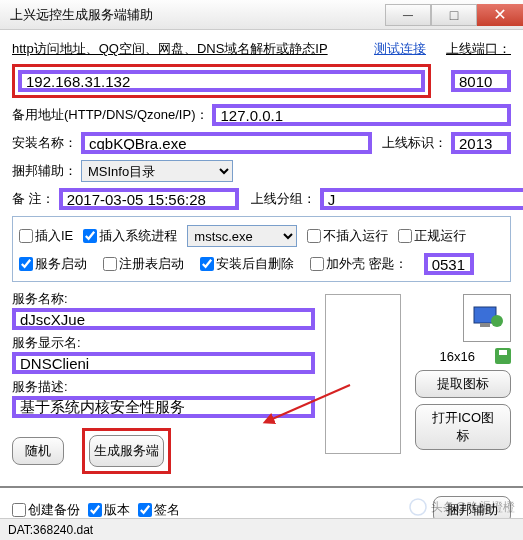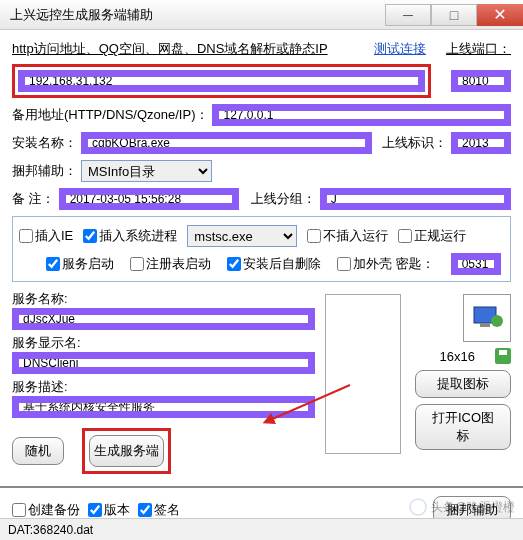--- a/index.html
+++ b/index.html
@@ -6,21 +6,21 @@
 body { font-family: "Microsoft YaHei", SimSun, sans-serif; font-size: 13px; background: #fff; width: 523px; height: 540px; position: relative; }
 .titlebar { background: linear-gradient(#fdfdfd, #e8e8e8); height: 30px; display: flex; align-items: center; padding-left: 10px; border-bottom: 1px solid #ccc; }
 .titlebar .wbtns { margin-left: auto; display: flex; }
 .wbtn { width: 46px; height: 22px; display: flex; align-items: center; justify-content: center; font-size: 14px; font-family: Arial; }
 .wbtn.min, .wbtn.max { background: linear-gradient(#fcfcfc,#e0e0e0); border: 1px solid #bbb; color: #555; }
 .wbtn.close { background: linear-gradient(#e57568,#c8412e); color: #fff; font-size: 16px; }
 .content { padding: 10px 12px 4px 12px; }
 .row { display: flex; align-items: center; margin-bottom: 6px; gap: 4px; }
 .lbl { white-space: nowrap; }
 .link { color: #1a4fc7; text-decoration: underline; cursor: pointer; margin-left: 36px; }
-input[type=text] { border: 7px solid #8b5cf6; padding: 2px 4px; height: 22px; font-size: 12px; font-family: inherit; }
+input[type=text] { border: 4px solid #8b5cf6; padding: 2px 4px; height: 22px; font-size: 15px; font-family: inherit; }
 select { border: 1px solid #7a9fcb; height: 22px; font-size: 13px; font-family: inherit; padding: 0 2px; }
 .redbox { border: 3px solid #d62222; }
 .group { border: 1px solid #9fb8d6; padding: 8px 6px 6px 6px; margin-bottom: 8px; }
 .chk { display: inline-flex; align-items: center; gap: 2px; cursor: pointer; }
 .chk input { width: 14px; height: 14px; }
 .btn { background: linear-gradient(#fdfdfd,#e4e4e4); border: 1px solid #888; padding: 4px 12px; cursor: pointer; font-family: inherit; font-size: 13px; border-radius: 8px; }
 .bottom-sep { border-top: 2px solid #888; margin: 6px -12px 8px -12px; }
 .statusbar { position: absolute; bottom: 0; left: 0; right: 0; height: 22px; background: #f0f0f0; border-top: 1px solid #ccc; padding: 2px 8px; font-size: 12px; display:flex; align-items:center; }
 .iconprev { width: 48px; height: 48px; border: 1px solid #999; background: #fff; display:flex; align-items:center; justify-content:center; }
 .arrow { position: absolute; left: 260px; top: 380px; pointer-events: none; }
@@ -63,21 +63,21 @@
 
   <div class="row">
     <span class="lbl">安装名称：</span>
     <input type="text" style="flex: 1 1 0%;" value="cqbKQBra.exe">
     <span class="lbl" style="margin-left:6px">上线标识：</span>
     <input type="text" style="width: 60px;" value="2013">
   </div>
 
   <div class="row">
     <span class="lbl">捆邦辅助：</span>
-    <select style="width:131px">
+    <select style="width:152px">
       <option>MSInfo目录</option>
     </select>
   </div>
 
   <div class="row">
     <span class="lbl">备 注：</span>
     <input type="text" style="width: 180px;" value="2017-03-05 15:56:28">
     <span class="lbl" style="margin-left:8px">上线分组：</span>
     <input type="text" style="flex: 1 1 0%;" value="J">
   </div>
@@ -95,21 +95,21 @@
       <select style="width:110px"><option>mstsc.exe</option></select>
       <label class="chk">
           <input type="checkbox" style="">
           <span>不插入运行</span>
         </label>
       <label class="chk">
           <input type="checkbox" style="">
           <span>正规运行</span>
         </label>
     </div>
-    <div class="row" style="gap:16px; margin-bottom:0;margin-left:27px;">
+    <div class="row" style="gap:16px; margin-bottom:0;">
       <label class="chk">
           <input type="checkbox" checked="" style="">
           <span>服务启动</span>
         </label>
       <label class="chk">
           <input type="checkbox" style="">
           <span>注册表启动</span>
         </label>
       <label class="chk">
           <input type="checkbox" checked="" style="">

